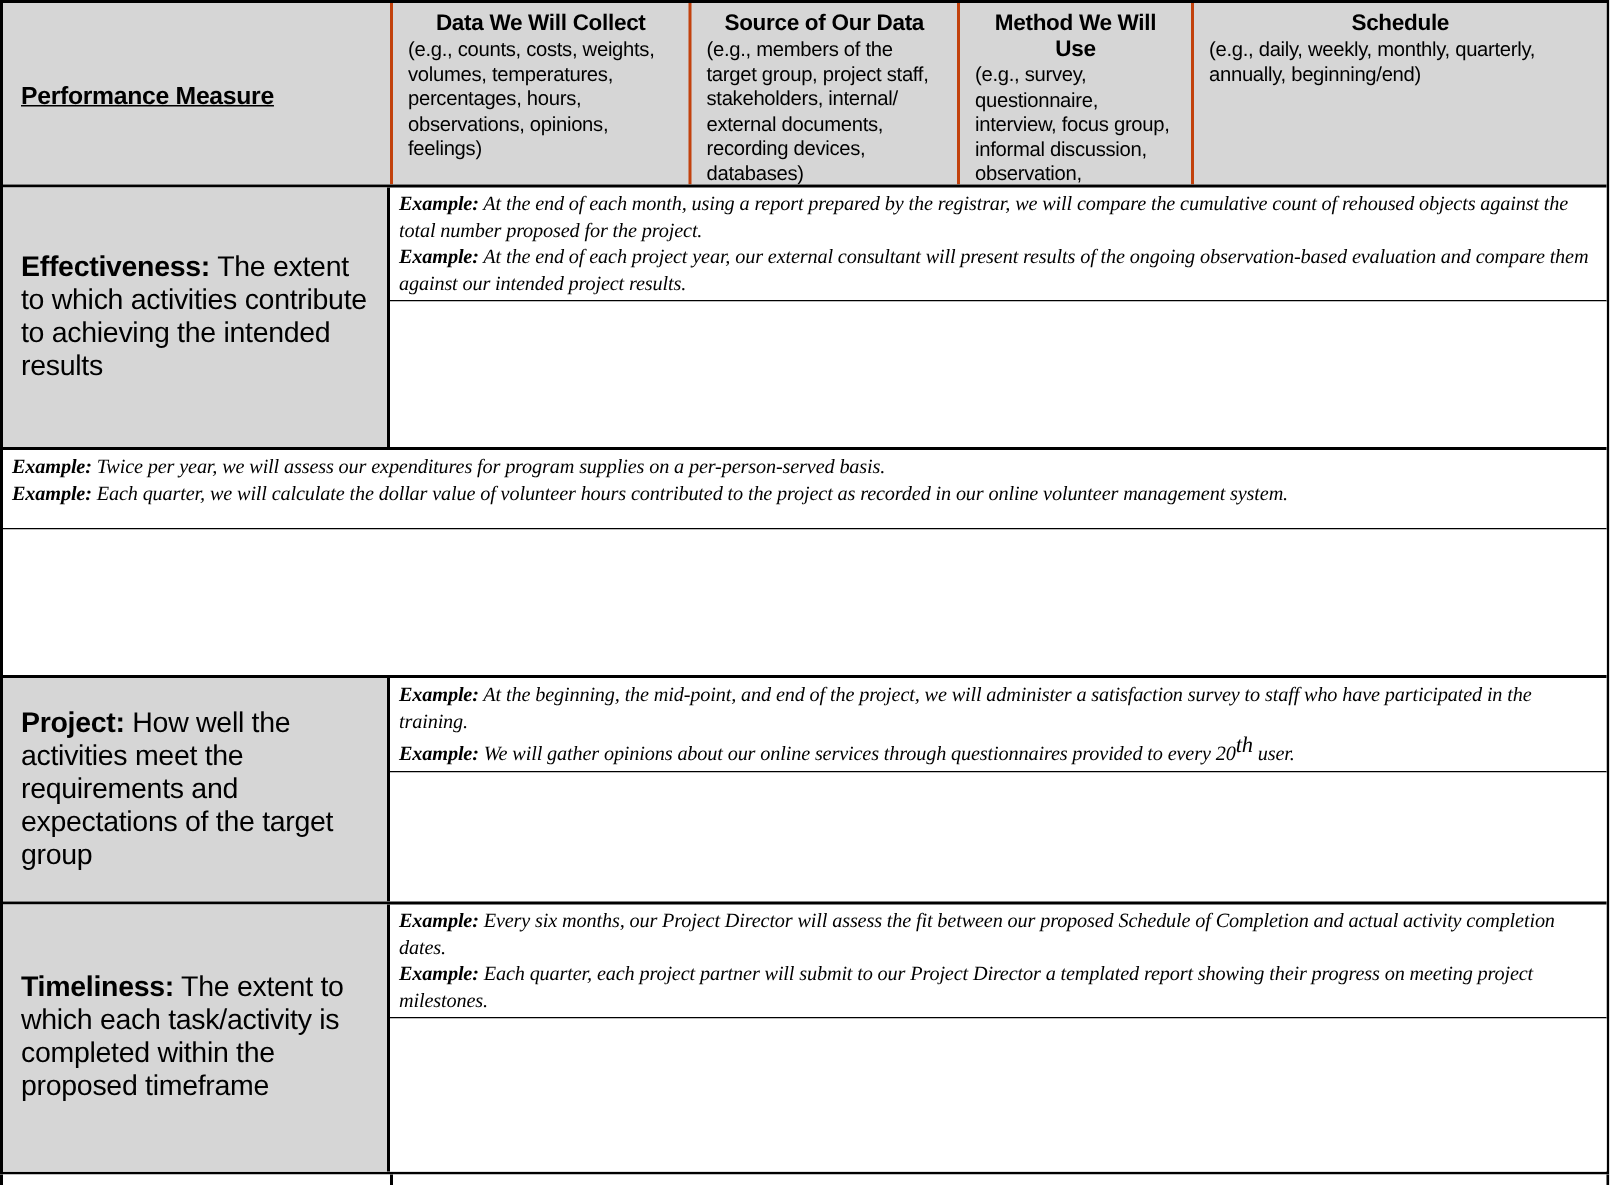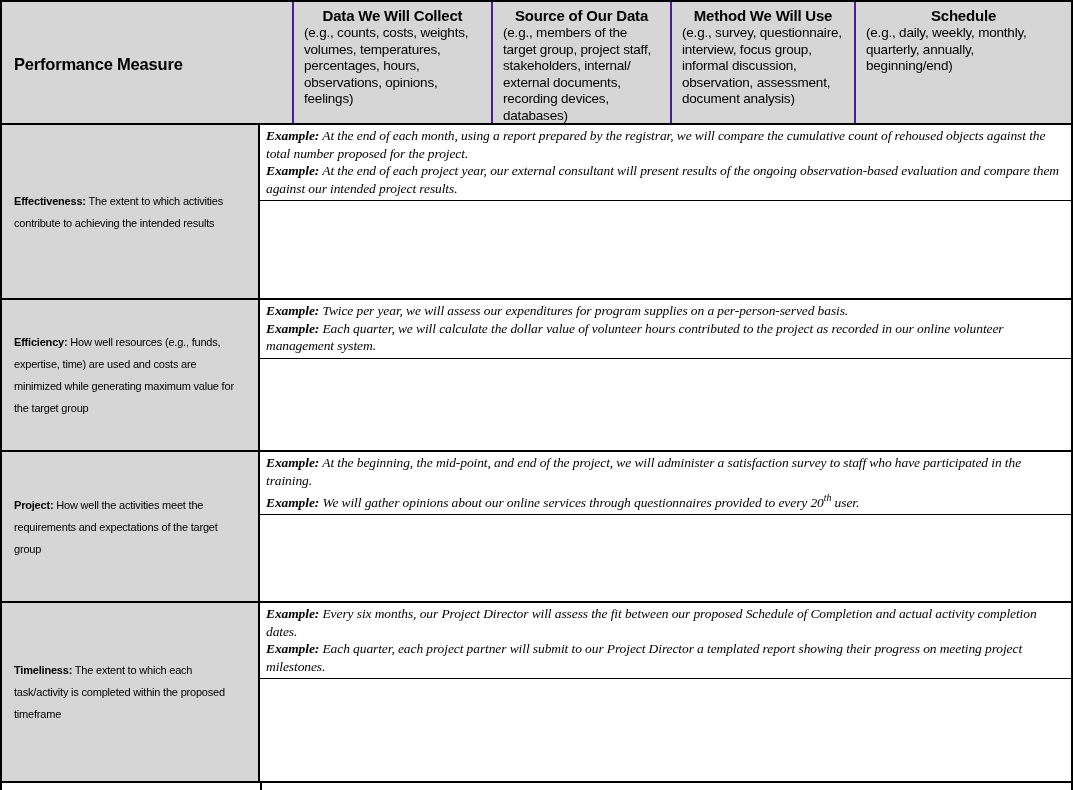--- a/index.html
+++ b/index.html
@@ -22,27 +22,27 @@
     background: #fff;
     display: flex;
     flex-direction: column;
   }
   
   .header-row {
     display: flex;
     height: 121px;
     background: #d6d6d6;
   }
-  .hcell { border-left: 2px solid #4c1d95; padding: 3px 10px 0 10px; }
+  .hcell { border-left: 2px solid #c2410c; padding: 3px 10px 0 10px; }
   .hcell:first-child { border-left: none; }
-  .head-measure { width: 290px; display: flex; align-items: center; padding-left: 12px; }
+  .head-measure { width: 258px; display: flex; align-items: center; padding-left: 12px; text-decoration: underline; }
   .measure-title { font-size: 16.5px; font-weight: bold; letter-spacing: -0.2px; }
   .head-col-2 { width: 199px; }
   .head-col-3 { width: 179px; }
-  .head-col-4 { width: 184px; }
+  .head-col-4 { width: 156px; }
   .head-col-5 { flex: 1; }
   .head-title {
     font-weight: bold;
     font-size: 15px;
     text-align: center;
     letter-spacing: -0.2px;
     padding-top: 2px;
   }
   .head-sub {
     font-size: 13.5px;
@@ -57,36 +57,36 @@
     background: #fff;
   }
   .measure-cell {
     width: 258px;
     background: #d6d6d6;
     border-right: 2px solid #000;
     display: flex;
     align-items: center;
     padding: 6px 12px 6px 12px;
   }
-  .measure-text { font-size: 11px; line-height: 22px; letter-spacing: -0.2px; }
+  .measure-text { font-size: 19px; line-height: 22px; letter-spacing: -0.2px; }
   .term { font-weight: bold; }
   .content-cell { flex: 1; display: flex; flex-direction: column; }
   .example-cell {
     border-bottom: 1px solid #000;
     padding: 2px 10px 3px 6px;
   }
   .example-line {
     font-size: 13.5px;
     line-height: 17.5px;
     font-style: italic;
     letter-spacing: -0.1px;
     font-family: Liberation Serif, serif;
   }
   .ex-label { font-weight: bold; }
-  .ex-sup { vertical-align: super; font-size: 10px; }
+  .ex-sup { vertical-align: super; font-size: 15px; }
   .entry-cell { flex: 1; background: #fff; }
   
   .sliver {
     position: absolute;
     left: 0; top: 783px;
     width: 1073px;
     height: 7px;
     border-left: 2px solid #000;
     border-right: 2px solid #000;
     background: #fff;
@@ -133,23 +133,20 @@
       <div class="content-cell">
         <div class="example-cell" style="min-height:71px">
           <div class="example-line"><span class="ex-label">Example:</span><span> At the end of each month, using a report prepared by the registrar, we will compare the cumulative count of rehoused objects against the total number proposed for the project.</span></div>
           <div class="example-line"><span class="ex-label">Example:</span><span> At the end of each project year, our external consultant will present results of the ongoing observation-based evaluation and compare them against our intended project results.</span></div>
         </div>
         <div class="entry-cell"></div>
       </div>
     </div>
 
     <div class="body-row" style="height:152px">
-      <div class="measure-cell">
-        <p class="measure-text"><span class="term">Efficiency:</span><span> How well resources (e.g., funds, expertise, time) are used and costs are minimized while generating maximum value for the target group</span></p>
-      </div>
       <div class="content-cell">
         <div class="example-cell" style="min-height:53px">
           <div class="example-line"><span class="ex-label">Example:</span><span> Twice per year, we will assess our expenditures for program supplies on a per-person-served basis.</span></div>
           <div class="example-line"><span class="ex-label">Example:</span><span> Each quarter, we will calculate the dollar value of volunteer hours contributed to the project as recorded in our online volunteer management system.</span></div>
         </div>
         <div class="entry-cell"></div>
       </div>
     </div>
 
     <div class="body-row" style="height:151px">

